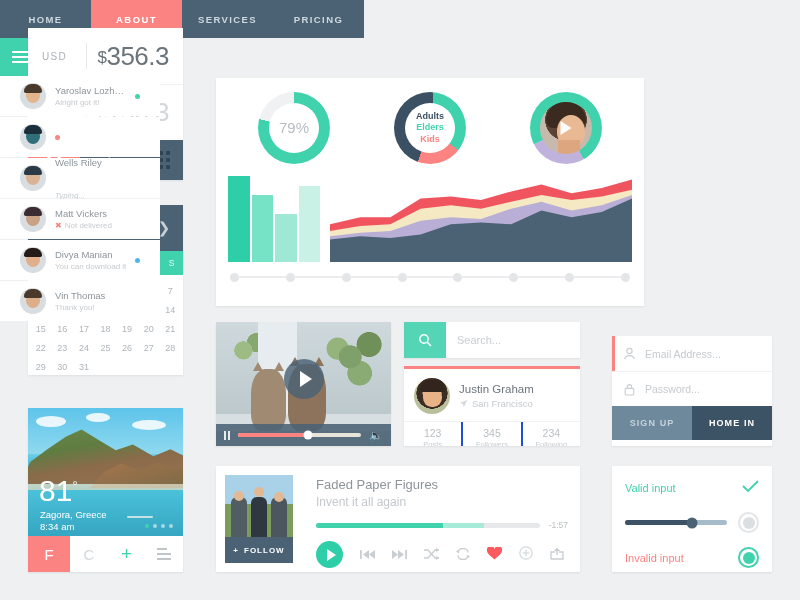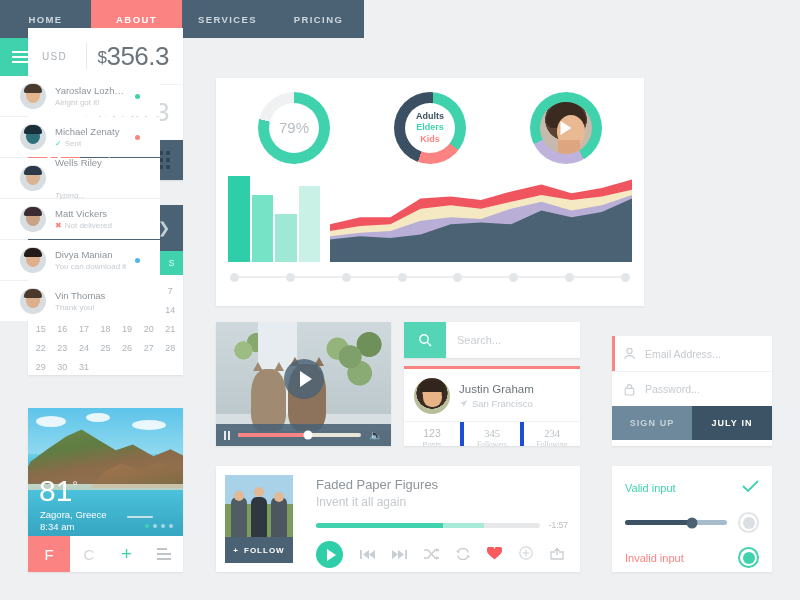--- a/index.html
+++ b/index.html
@@ -143,21 +143,21 @@
   #profile { left: 404px; top: 366px; width: 176px; height: 80px; border-top:3px solid #fb8381;}
   .pf-top { display:flex; align-items:center; padding:9px 10px 7px; gap:9px;}
   .pf-av { width:36px;height:36px;border-radius:50%; flex:0 0 auto; overflow:hidden; position:relative;
      background: radial-gradient(circle at 50% 42%, #e6b58c 0 34%, #3b2d23 35% 56%, #b9bf9a 57% 100%);}
   .pf-av .f { position:absolute; left:9px; top:8px; width:19px;height:21px;border-radius:50% 50% 45% 45%; background:#e8b387;}
   .pf-av .h { position:absolute; left:6px; top:2px; width:25px;height:12px;border-radius:12px 12px 3px 3px; background:#31251d;}
   .pf-name { font-size:11.5px; color:#6c757c; }
   .pf-loc { font-size:9.5px; color:#c6cbcf; display:flex; align-items:center; gap:4px; margin-top:3px;}
   .pf-stats { display:flex; border-top:1px solid #f0f1f2; height:33px;}
   .pf-stat { flex:1; display:flex; flex-direction:column; align-items:center; justify-content:center;}
-  .pf-stat + .pf-stat { border-left:4px solid #1d4ed8;font-family:Liberation Serif, serif; }
+  .pf-stat + .pf-stat { border-left:2px solid #1d4ed8; }
   .pf-stat b { font-size:10.5px; font-weight:normal; color:#b9bfc3; }
   .pf-stat span { font-size:7.5px; color:#c8cdd1; margin-top:1px;}
 
   
   #music { left: 216px; top: 466px; width: 364px; height: 106px; }
   .mz-wrap { display:flex; height:100%; }
   .mz-art { width:68px; height:68px; margin:9px 0 0 9px; flex:0 0 auto; position:relative; overflow:hidden;
      background:linear-gradient(#a9d2e8 0 42%, #7b9c5d 42% 100%);}
   .mz-art .p { position:absolute; bottom:6px; width:16px; height:40px; background:#3b4550; border-radius:6px 6px 0 0;}
   .mz-art .p:nth-child(1){ left:6px; background:#515c63;}
@@ -602,27 +602,20 @@
               <span>Alright got it!</span>
             </div>
           </div>
           <span class="cdot" style="background: rgb(63, 210, 173);"></span>
         </div>
         <div class="chat-item">
           <div class="cav">
             <span class="fc" style="background:#2e6f7a"></span>
             <span class="hr" style="background:#1b2f3a"></span>
           </div>
-          <div class="cinfo">
-            <div class="cname">Michael Zenaty</div>
-            <div class="cmsg">
-              <span class="tick">✓</span>
-              <span>Sent</span>
-            </div>
-          </div>
           <span class="cdot" style="background: rgb(251, 131, 129);"></span>
         </div>
         <div class="chat-item">
           <div class="cav">
             <span class="fc" style="background:#d9b394"></span>
             <span class="hr" style="background:#2b3a46"></span>
           </div>
           <div class="cinfo">
             <div class="cname">Wells Riley</div>
             <div class="cmsg italic">
@@ -681,21 +674,21 @@
     </div>
     <div class="lg-field">
       <svg width="13" height="13" viewBox="0 0 13 13">
           <rect x="2.2" y="5.4" width="8.6" height="6.6" rx="1" fill="none" stroke="#c9ced2" stroke-width="1.1"></rect>
           <path d="M4.3 5.4 V3.8 A2.2 2.2 0 0 1 8.7 3.8 V5.4" fill="none" stroke="#c9ced2" stroke-width="1.1"></path>
         </svg>
       <span class="lg-ph">Password...</span>
     </div>
     <div class="lg-btns">
       <div class="lg-btn up">SIGN UP</div>
-      <div class="lg-btn in">JULY IN</div>
+      <div class="lg-btn in">HOME IN</div>
     </div>
   </div>
 
   <div class="card" id="valid">
     <div class="vr">
       <span class="lbl-ok">Valid input</span>
       <span class="check">
         <svg width="17" height="13" viewBox="0 0 17 13">
             <polyline points="1,6 6,11 16,1" fill="none" stroke="#3fd2ad" stroke-width="1.8"></polyline>
           </svg>

